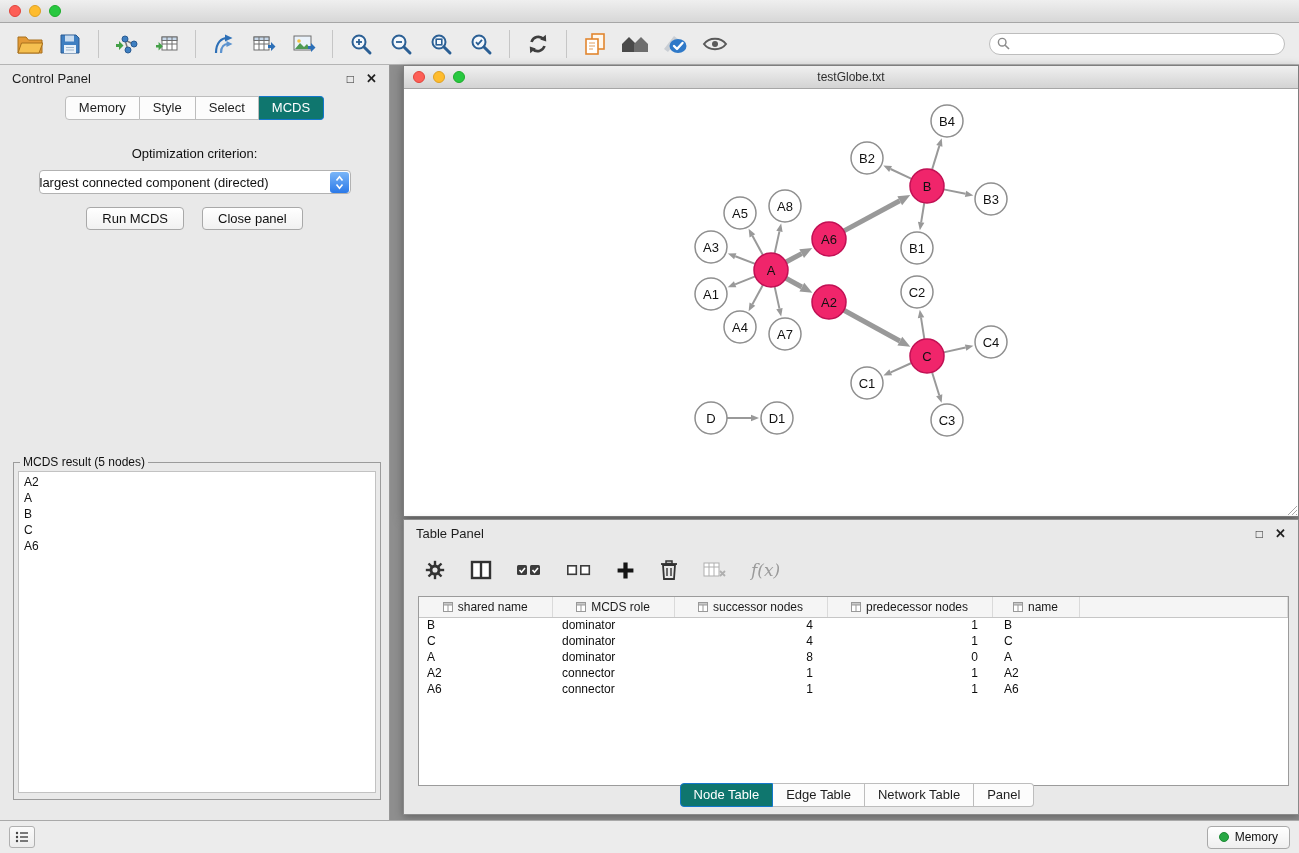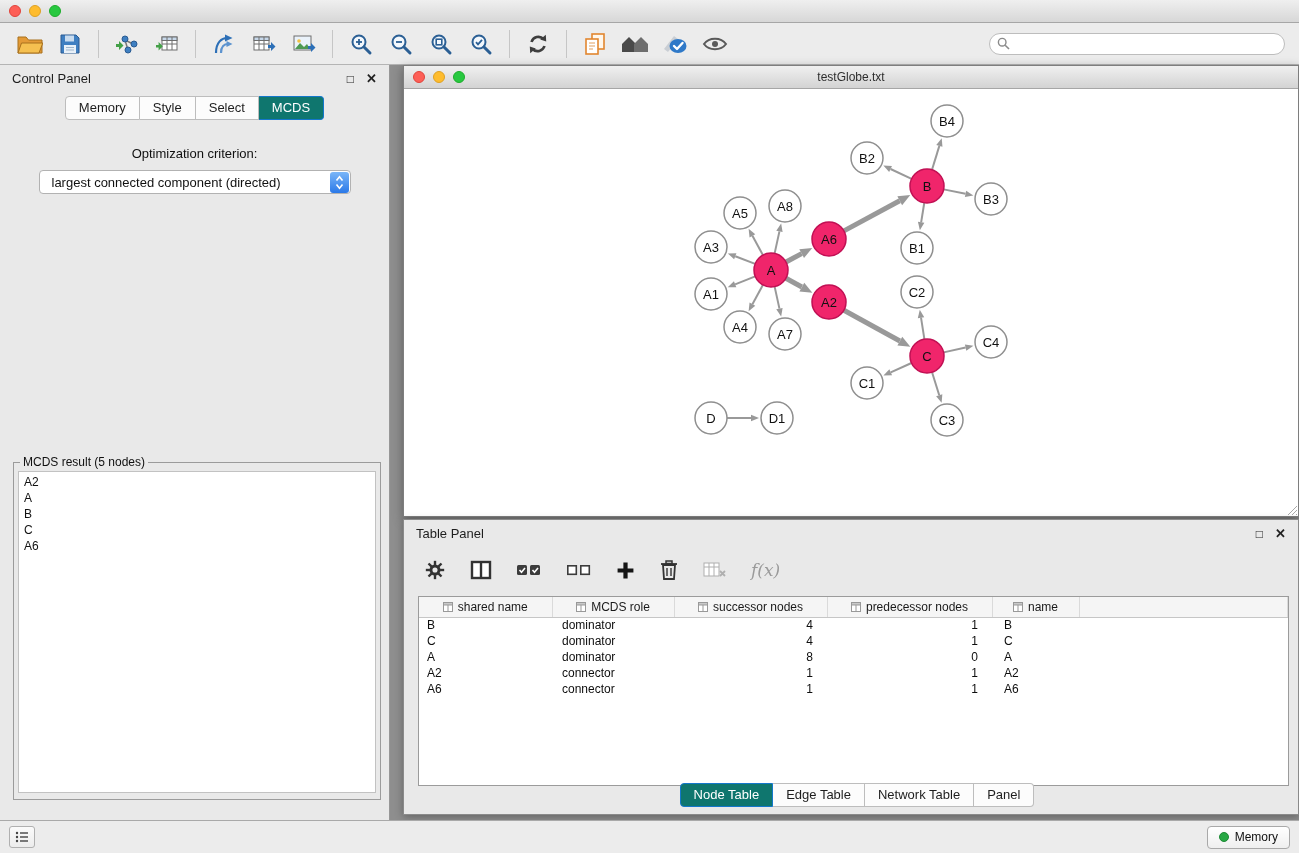--- a/index.html
+++ b/index.html
@@ -33,21 +33,21 @@
   .panel-controls{margin-left:auto;display:flex;gap:12px;align-items:center;}
   .win-ctl{font-size:13px;color:#222;cursor:pointer;line-height:1;font-weight:bold;}
   .win-ctl.float{font-weight:normal;font-size:12px;}
   .cp-tabs{display:flex;justify-content:center;margin-top:4px;}
   .seg-tab{font-size:13px;padding:3px 13px 4px;background:#FCFCFC;border:1px solid #BDBDBD;border-left:none;cursor:pointer;color:#1E1E1E;font-family:"Liberation Sans",sans-serif;}
   .seg-tab:first-child{border-left:1px solid #BDBDBD;border-radius:4px 0 0 4px;}
   .seg-tab:last-child{border-radius:0 4px 4px 0;}
   .seg-tab.active{background:#0f766e;border-color:#1377CB;color:#fff;}
   .opt-label{text-align:center;font-size:13px;margin-top:26px;color:#101010;}
   .dropdown{margin:9px auto 0;width:312px;height:24px;background:#fff;border:1px solid #B2B2B2;border-radius:4px;display:flex;align-items:center;cursor:pointer;}
-  .dropdown-text{flex:1;font-size:13px;padding-left:12px;white-space:nowrap;overflow:hidden;}
+  .dropdown-text{flex:1;font-size:13px;padding-left:0;white-space:nowrap;overflow:hidden;}
   .dropdown-stepper{width:19px;height:21px;margin-right:1px;border-radius:3px;background:linear-gradient(#7AB6F8,#2B79E8);display:flex;align-items:center;justify-content:center;}
   .cp-buttons{display:flex;justify-content:center;gap:18px;margin-top:13px;}
   .cp-btn{font-size:13px;height:23px;padding:0 15px;background:linear-gradient(#FFFFFF,#F1F1F1);border:1px solid #A9A9A9;border-radius:4px;cursor:pointer;color:#101010;font-family:"Liberation Sans",sans-serif;}
   .result-box{position:absolute;left:13px;right:8px;top:390px;height:345px;border:1px solid #9B9B9B;padding:2px 4px 6px;background:transparent;}
   .result-box legend{font-size:12px;padding:0 3px;margin-left:2px;color:#101010;}
   .result-list{width:100%;height:100%;background:#fff;border:1px solid #C2C2C2;padding:2px 5px;font-size:12px;line-height:16px;overflow:auto;}
 
   
   .desktop{position:absolute;left:390px;top:0;right:0;height:100%;background:#8E8E8E;}
 
@@ -252,20 +252,24 @@
       </div>
       <div class="opt-label">Optimization criterion:</div>
       <div class="dropdown">
         <span class="dropdown-text">largest connected component (directed)</span>
         <span class="dropdown-stepper">
           <svg width="9" height="15" viewBox="0 0 9 15">
             <path d="M1.5 5.5 L4.5 1.8 L7.5 5.5" stroke="#fff" stroke-width="1.6" fill="none"></path>
             <path d="M1.5 9.5 L4.5 13.2 L7.5 9.5" stroke="#fff" stroke-width="1.6" fill="none"></path>
           </svg>
         </span>
+      </div>
+      <div class="cp-buttons">
+        <button class="cp-btn">Run MCDS</button>
+        <button class="cp-btn">Close panel</button>
       </div>
       <fieldset class="result-box">
         <legend>MCDS result (5 nodes)</legend>
         <div class="result-list">
           <div class="result-item">A2</div>
           <div class="result-item">A</div>
           <div class="result-item">B</div>
           <div class="result-item">C</div>
           <div class="result-item">A6</div>
         </div>

